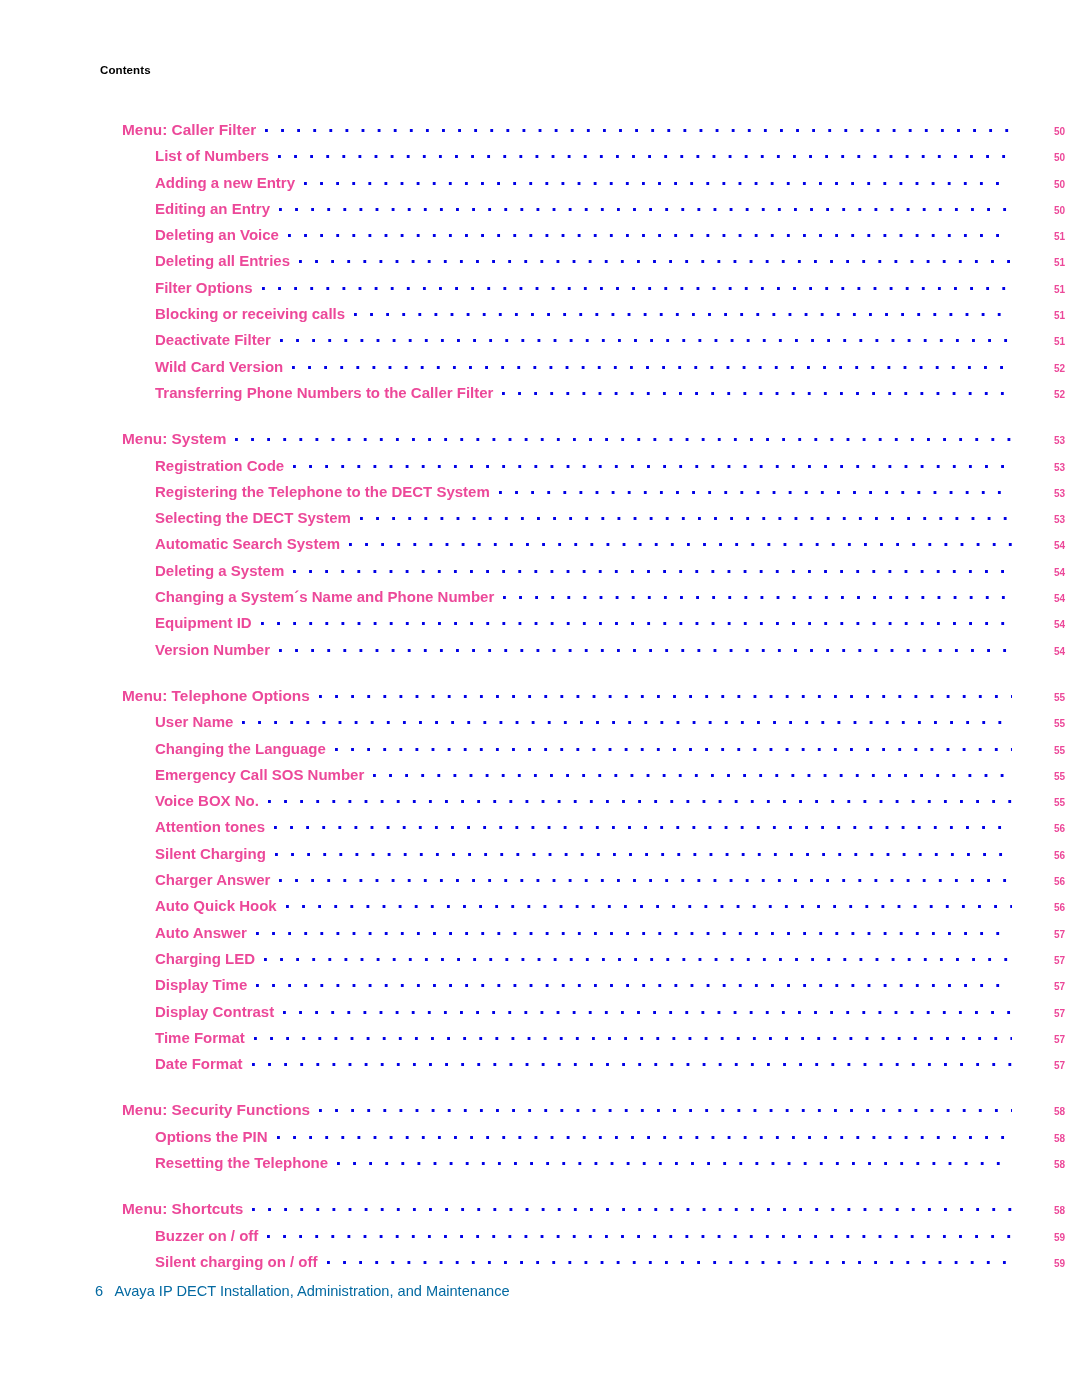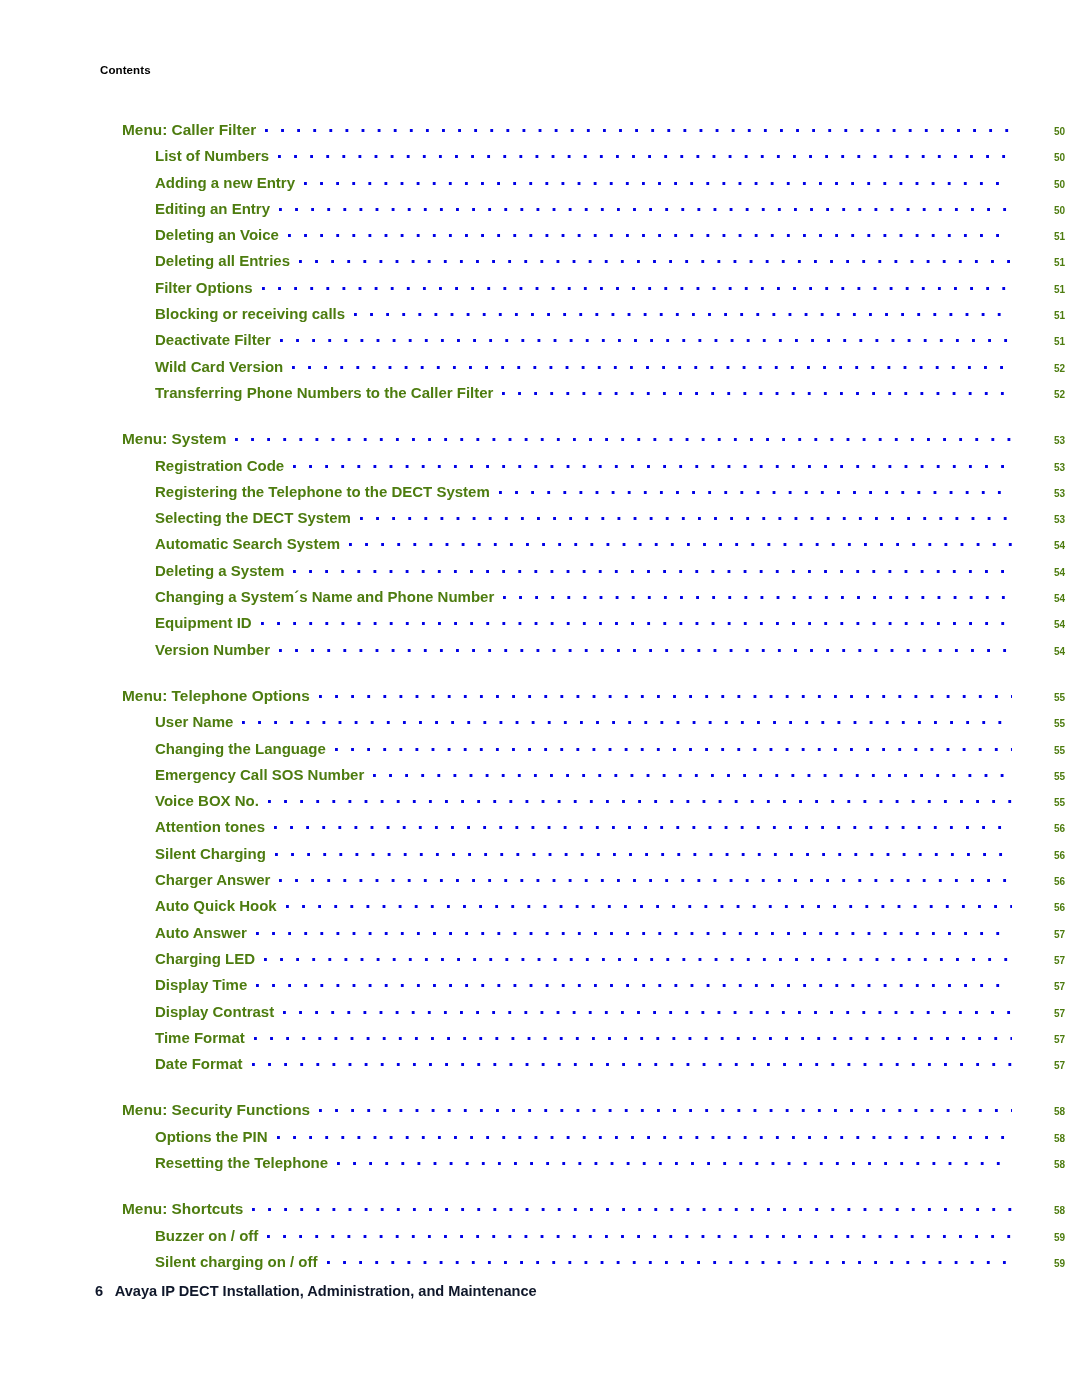--- a/index.html
+++ b/index.html
@@ -37,21 +37,21 @@
     position: absolute;
     left: 0;
     top: 120px;
     width: 1080px;
   }
 
   .toc-entry {
     display: flex;
     align-items: baseline;
     height: 26.3px;
-    color: #4d7c0f;
+    color: #ec4899;
     font-weight: bold;
     white-space: nowrap;
   }
 
   .toc-entry.level-1 {
     padding-left: 122px;
     font-size: 15.4px;
     margin-top: 20px;
   }
 
@@ -96,22 +96,22 @@
     padding-left: 36px;
     box-sizing: border-box;
     font-size: 10px;
   }
 
   .page-footer {
     position: absolute;
     left: 95px;
     top: 1283px;
     font-size: 14.6px;
-    font-weight: bold;
-    color: #0f172a;
+    font-weight: normal;
+    color: #0369a1;
     white-space: pre;
   }
 </style>
 </head>
 <body>
 
 <div class="page">
 
   <div class="running-head">Contents</div>
 

